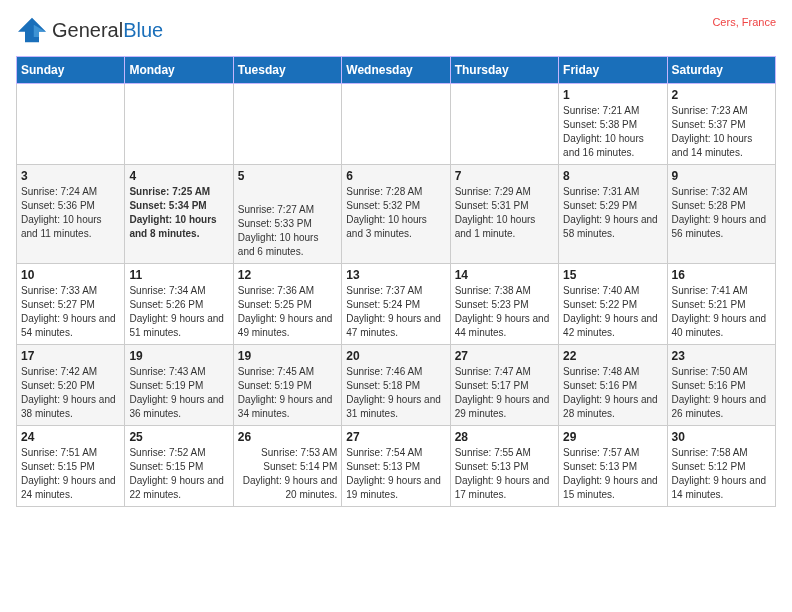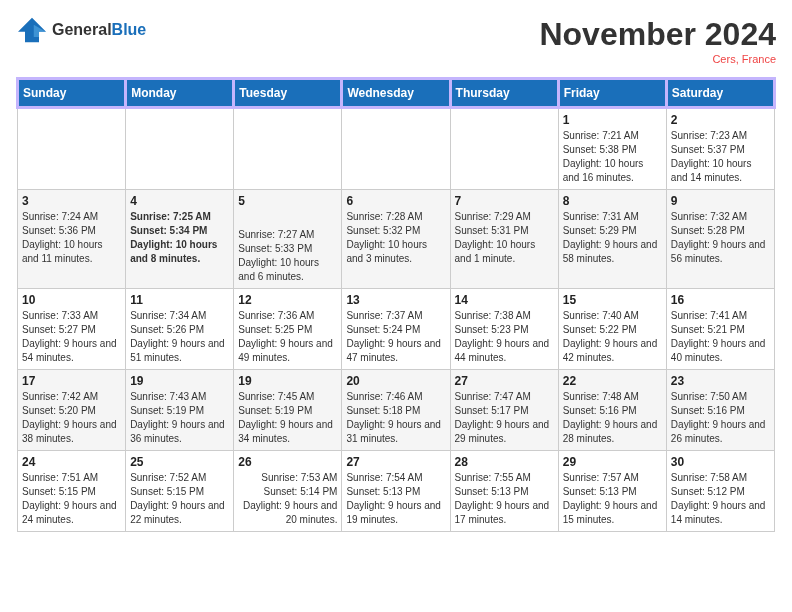--- a/index.html
+++ b/index.html
@@ -41,21 +41,21 @@
       width: 100%;
       border-collapse: collapse;
       font-size: 11px;
     }
     .calendar th {
       background: #1a6fba;
       color: #fff;
       padding: 6px 4px;
       text-align: left;
       font-size: 12px;
-      border: 3px solid #c4b5fd;
+      border: 1px solid #c4b5fd;
     }
     .calendar td {
       border: 1px solid #ccc;
       vertical-align: top;
       padding: 4px;
       width: calc(100% / 7);
       height: 80px;
       background: #fff;
     }
     .calendar tr:nth-child(even) td {
@@ -80,25 +80,24 @@
 <body>
 
 <div class="header">
   <div class="logo">
     <svg class="logo-icon" viewBox="0 0 36 32" xmlns="http://www.w3.org/2000/svg">
       <rect x="0" y="0" width="36" height="32" rx="2" fill="#fff"></rect>
       <polygon points="18,2 34,18 26,18 26,30 10,30 10,18 2,18" fill="#1a6fba"></polygon>
       <polygon points="20,10 34,18 26,18 26,24 20,24" fill="#4fa3e0" opacity="0.7"></polygon>
     </svg>
     <div>
-      <div style="font-size:16px;font-weight:bold;color:#333;">General<span style="color:#1a6fba;">Blue</span></div>
+      <div style="font-size:20px;font-weight:normal;color:#333;">General<span style="color:#1a6fba;">Blue</span></div>
     </div>
   </div>
   <div class="title-block">
-    <div class="month-title">November 2024</div>
     <div class="location">Cers, France</div>
   </div>
 </div>
 
 <table class="calendar">
   <thead>
     <tr id="weekday-header">
         <th>Sunday</th>
         <th>Monday</th>
         <th>Tuesday</th>

